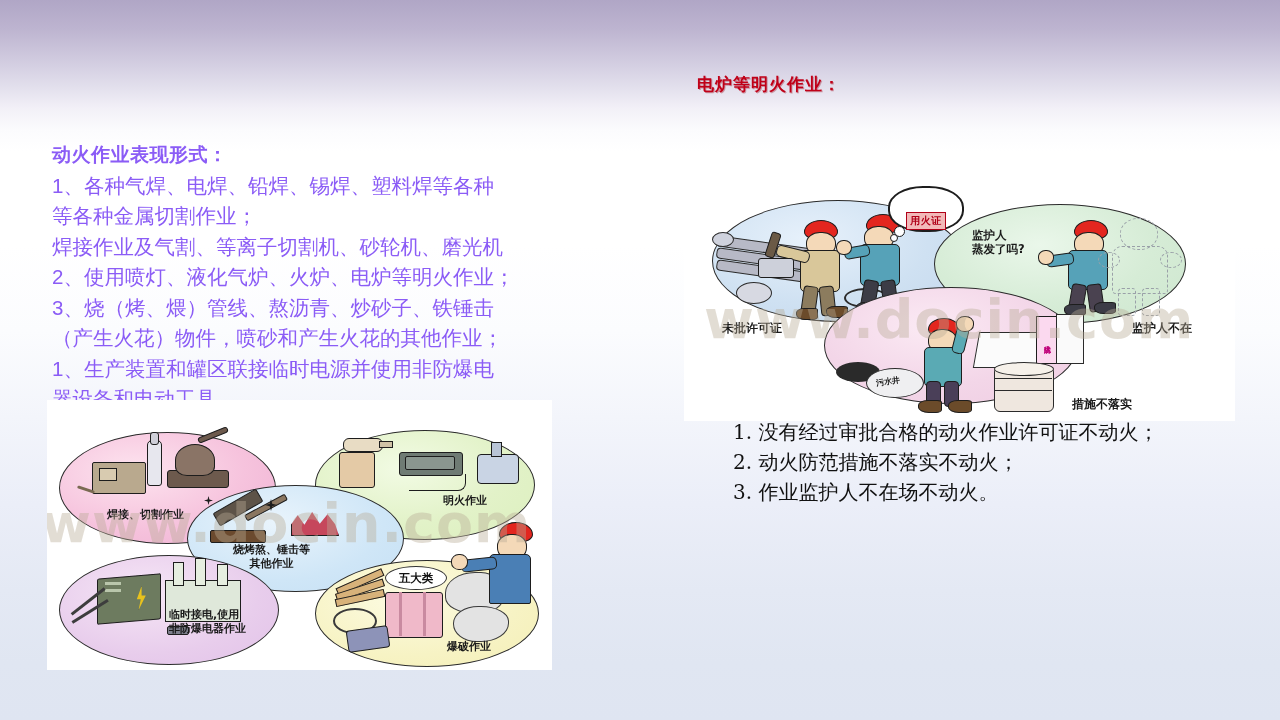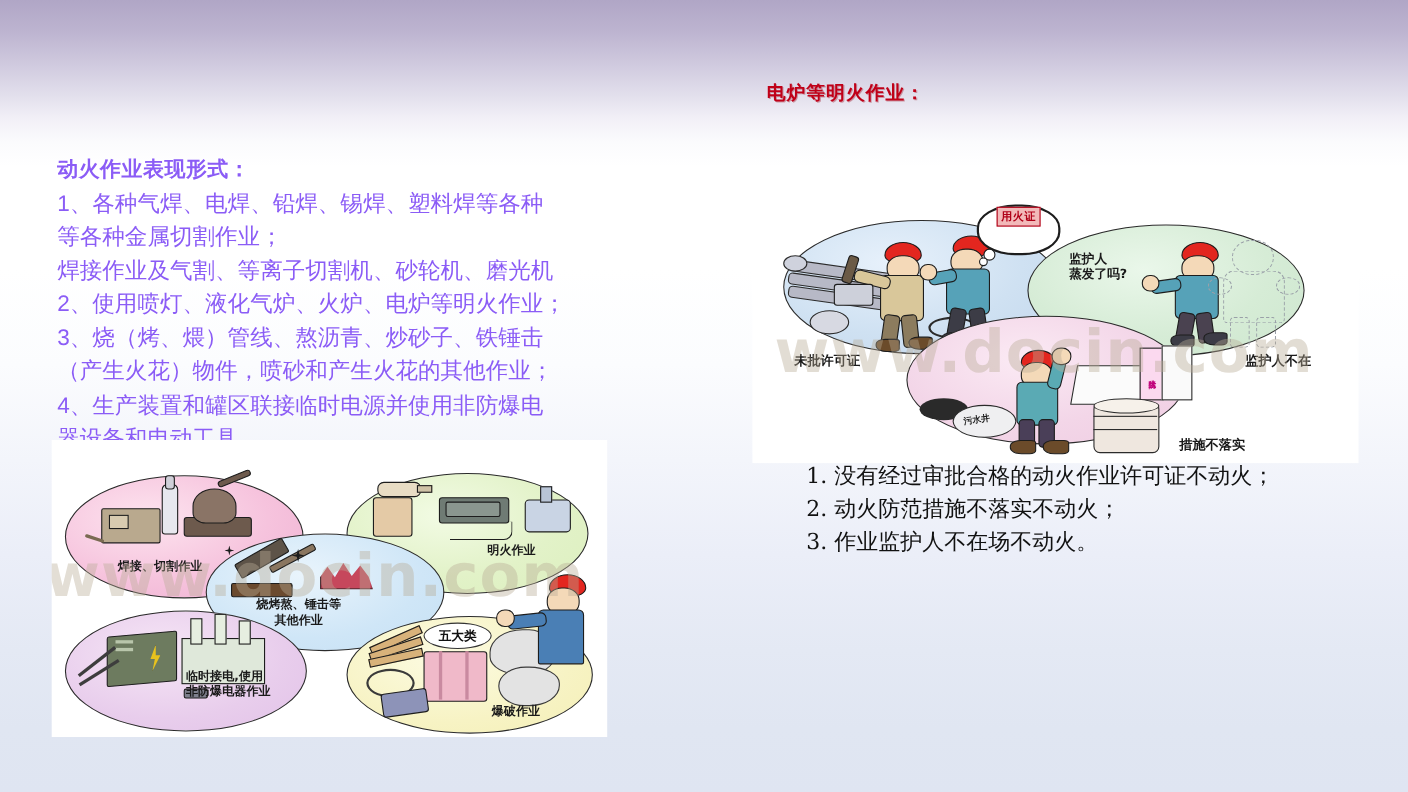--- a/index.html
+++ b/index.html
@@ -111,21 +111,21 @@
   
   #r-permit{left:28px;top:30px;width:250px;height:120px;
     background:radial-gradient(ellipse at 38% 32%,#e7f1fb 0%,#cfe1f2 55%,#c3d7ec 100%);}
   #r-watch{left:250px;top:34px;width:250px;height:118px;
     background:radial-gradient(ellipse at 42% 34%,#eaf7ea 0%,#d6ecd6 55%,#cde6cf 100%);}
   #r-measure{left:140px;top:117px;width:252px;height:115px;
     background:radial-gradient(ellipse at 42% 34%,#fbeaf4 0%,#f3d6e8 55%,#efcde2 100%);}
 
   .bubble{
     position:absolute;border:2px solid #1d1d1d;border-radius:46%;background:#fff;
-    display:flex;align-items:flex-start;justify-content:center;
+    display:flex;align-items:flex-end;justify-content:center;
   }
   .bubble .chip{
     border:1.6px solid #b00018;background:#f2b9b9;color:#b00018;
     font-size:10px;font-weight:bold;padding:1px 3px;letter-spacing:.5px;
     font-family:"DejaVu Sans","Liberation Sans",sans-serif;
   }
   .bub-dot{position:absolute;border:1.6px solid #1d1d1d;border-radius:50%;background:#fff;}
   .think{
     position:absolute;font-size:11.5px;font-weight:bold;color:#1a1a1a;
     line-height:14px;white-space:nowrap;
@@ -161,21 +161,21 @@
   <div class="subtitle-red">电炉等明火作业：</div>
 
   <div class="left-text">
     <p class="hd">动火作业表现形式：</p>
     <p>1、各种气焊、电焊、铅焊、锡焊、塑料焊等各种</p>
     <p>等各种金属切割作业；</p>
     <p>焊接作业及气割、等离子切割机、砂轮机、磨光机</p>
     <p>2、使用喷灯、液化气炉、火炉、电炉等明火作业；</p>
     <p>3、烧（烤、煨）管线、熬沥青、炒砂子、铁锤击</p>
     <p>（产生火花）物件，喷砂和产生火花的其他作业；</p>
-    <p>4、生产装置和罐区联接临时电源并使用非防爆电</p>
+    <p>1、生产装置和罐区联接临时电源并使用非防爆电</p>
     <p>器设备和电动工具。</p>
   </div>
 
   <div class="right-list">
     <p>1. 没有经过审批合格的动火作业许可证不动火；</p>
     <p>2. 动火防范措施不落实不动火；</p>
     <p>3. 作业监护人不在场不动火。</p>
   </div>
 
   <div class="panel" id="left-figure">

